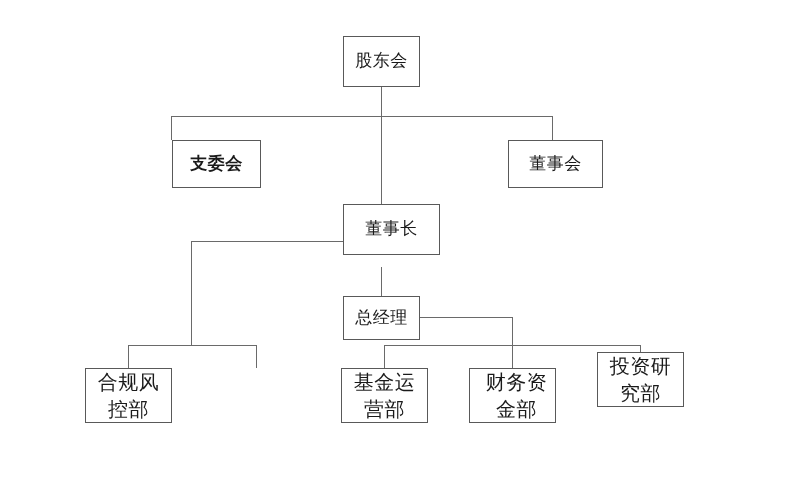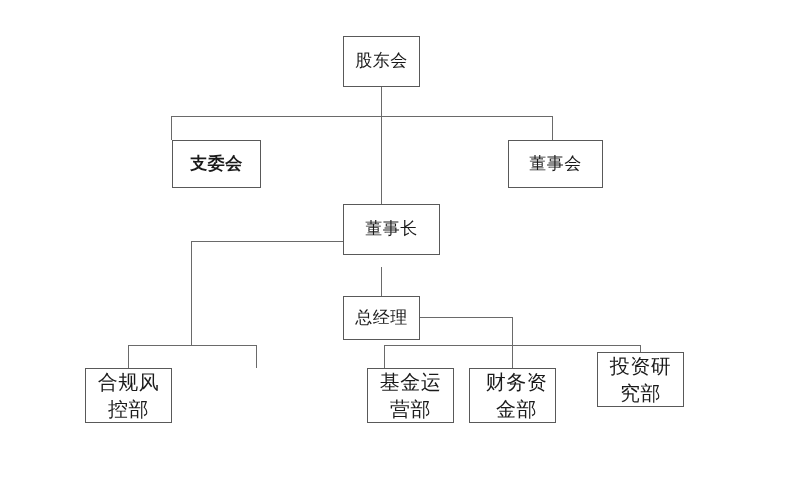--- a/index.html
+++ b/index.html
@@ -102,21 +102,21 @@
   <div class="node" style="left:343px; top:296px; width:77px; height:44px;justify-content:center;">
     <span class="node-label">总经理</span>
   </div>
 
   <div class="node two-line" style="left:85px; top:368px; width:87px; height:55px;">
     <span class="node-label">合规风
 控部</span>
   </div>
 
 
-  <div class="node two-line" style="left:341px; top:368px; width:87px; height:55px;margin-left:26px;">
+  <div class="node two-line" style="left:341px; top:368px; width:87px; height:55px;">
     <span class="node-label">基金运
 营部</span>
   </div>
 
   <div class="node two-line" style="left:469px; top:368px; width:87px; height:55px;padding-left:8px;">
     <span class="node-label">财务资
 金部</span>
   </div>
 
   <div class="node two-line" style="left:597px; top:352px; width:87px; height:55px;">

